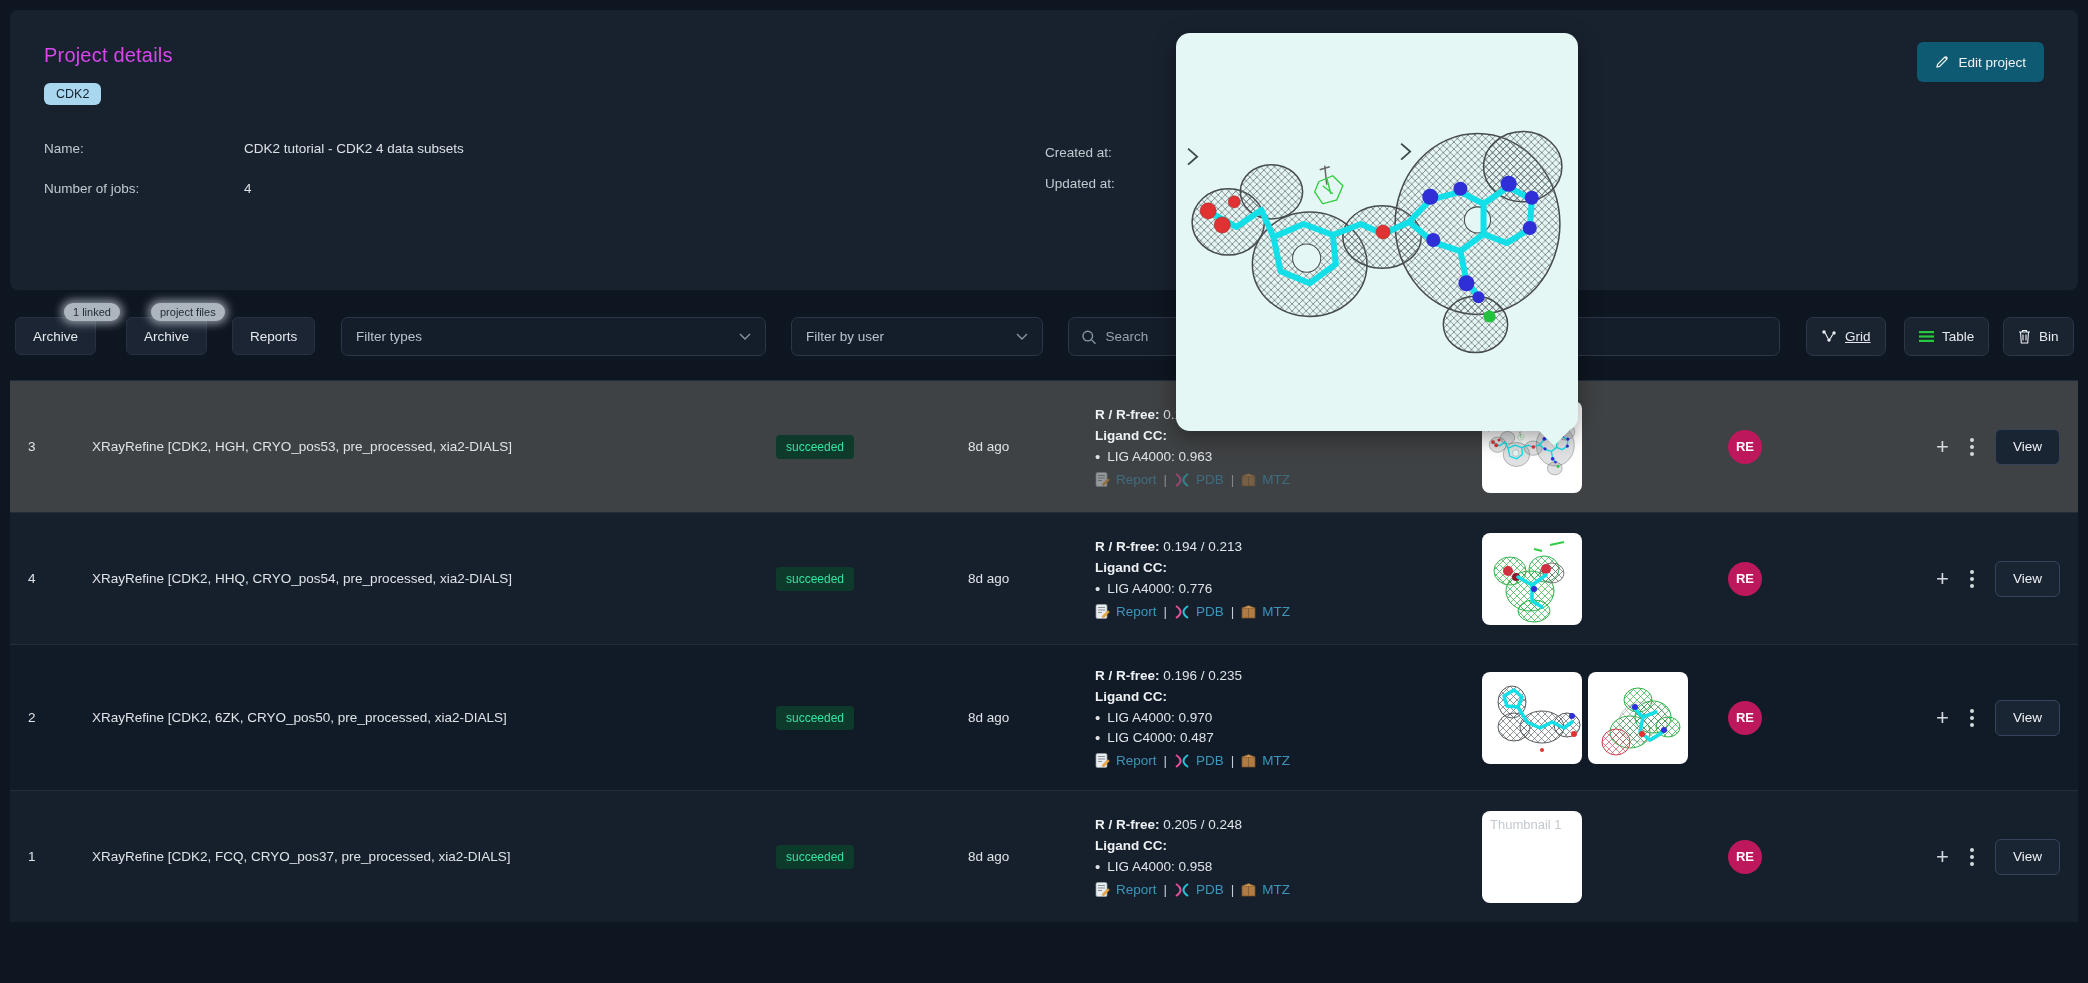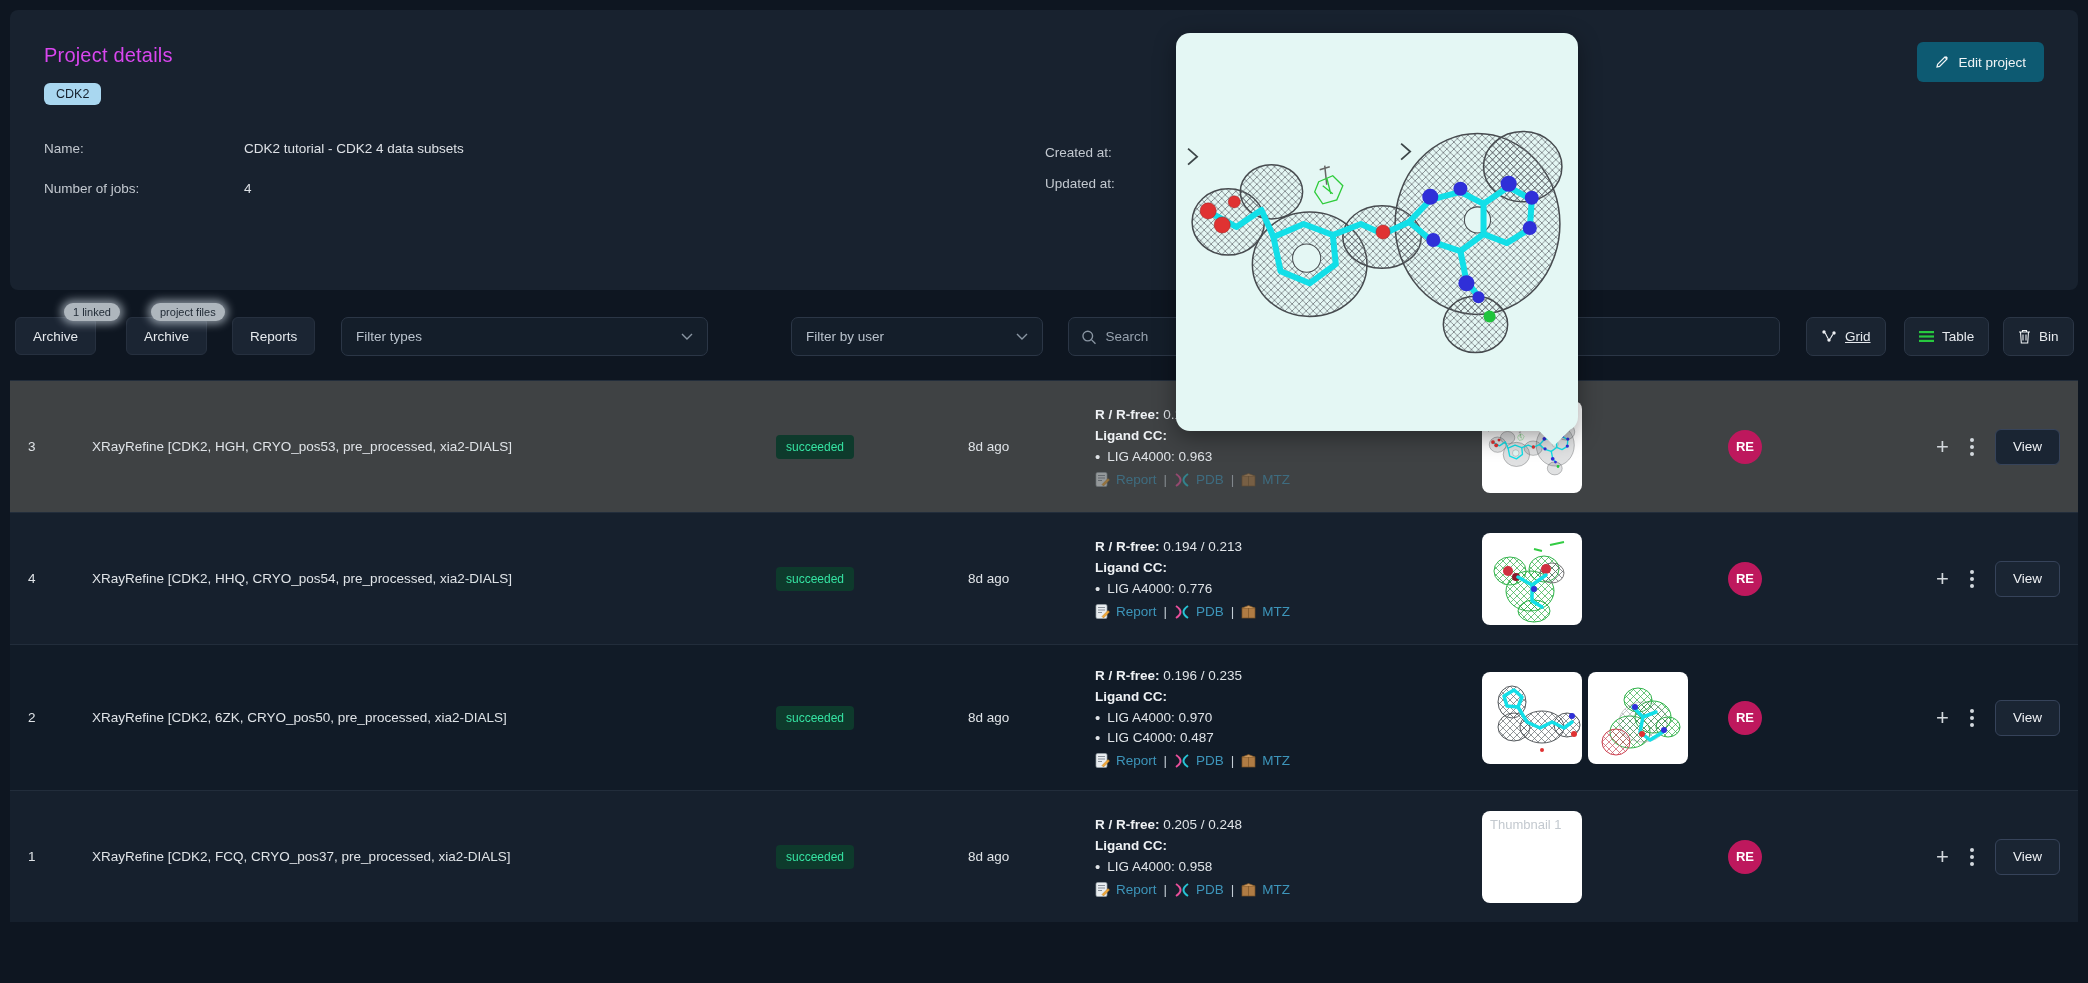--- a/index.html
+++ b/index.html
@@ -280,21 +280,21 @@
     <span class="tab-badge" style="left:48px;">1 linked</span>
   </button>
   <button class="tab" style="left:126px;">
     <span>Archive</span>
     <span class="tab-badge" style="left:24px;">project files</span>
   </button>
   <button class="tab" style="left:232px;">
     <span>Reports</span>
   </button>
 
-  <div class="select" style="left:341px; width:367px;">
+  <div class="select" style="left:341px; width:425px;">
     <span>Filter types</span>
     <svg width="12" height="8" viewBox="0 0 12 8">
       <path d="M1,1 L6,6 L11,1" stroke="#8a96a3" stroke-width="1.4" fill="none"></path>
     </svg>
   </div>
   <div class="select" style="left:791px; width:252px;">
     <span>Filter by user</span>
     <svg width="12" height="8" viewBox="0 0 12 8">
       <path d="M1,1 L6,6 L11,1" stroke="#8a96a3" stroke-width="1.4" fill="none"></path>
     </svg>

